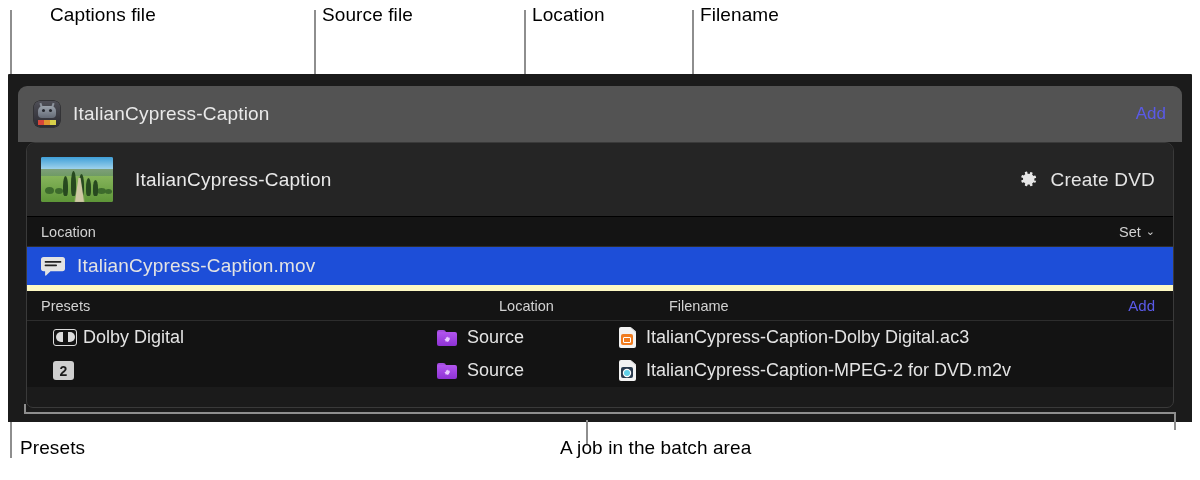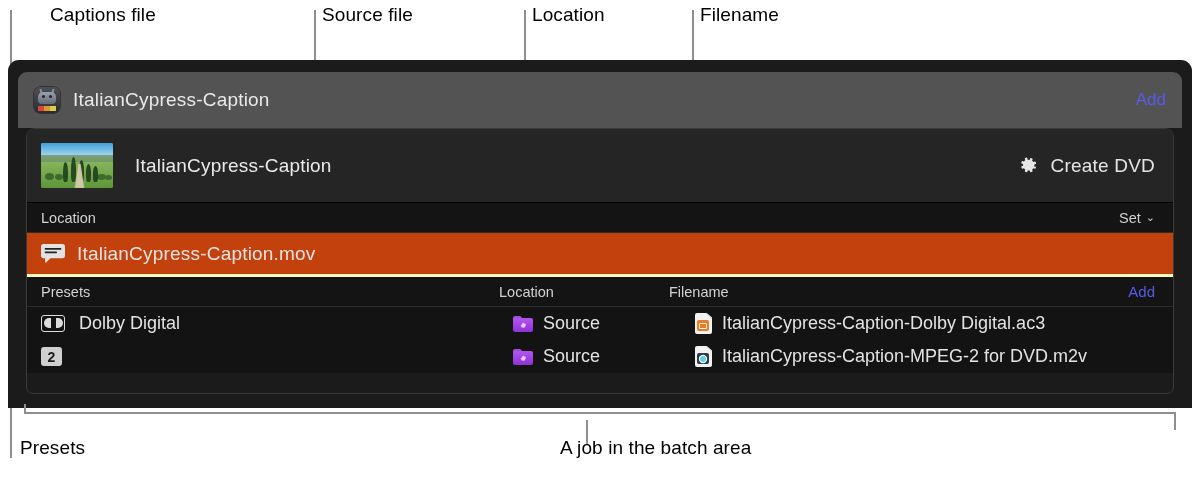--- a/index.html
+++ b/index.html
@@ -29,25 +29,25 @@
     position: absolute;
     background: #8e8e8e;
   }
   .leader-v { width: 2px; }
   .leader-h { height: 2px; }
 
   
   #batch-window {
     position: absolute;
     left: 8px;
-    top: 60px;
+    top: 74px;
     width: 1184px;
     height: 348px;
     background: #1b1b1b;
-    border-radius: 11px;
+    border-radius: 1px;
   }
 
   
   #batch-header {
     position: absolute;
     left: 10px;
     top: 12px;
     width: 1164px;
     height: 56px;
     background: #535353;
@@ -220,26 +220,26 @@
     display: flex;
     align-items: center;
     gap: 5px;
     cursor: pointer;
   }
   .chev { font-size: 11px; line-height: 1; }
 
   
   #captions-row {
     height: 44px;
-    background: #c2410c;
+    background: #1d4ed8;
     display: flex;
     align-items: center;
     padding: 0 18px 0 14px;
     box-sizing: border-box;
-    border-bottom: 3px solid #fef9c3;
+    border-bottom: 6px solid #fef9c3;
   }
   #captions-row .cap-name {
     color: #e3e3e3;
     font-size: 19px;
     margin-left: 12px;
     letter-spacing: 0.2px;
   }
   .caption-icon { width: 24px; height: 19px; flex: 0 0 auto; }
 
   
@@ -247,22 +247,22 @@
     height: 33px;
     background: #131313;
     display: flex;
     align-items: center;
     padding: 0 18px 0 14px;
     box-sizing: border-box;
     font-size: 18px;
     color: #e3e3e3;
   }
   .cell-preset {
-    width: 472px; flex: 0 0 auto;
-    display: flex; align-items: center; gap: 14px;
+    width: 384px; flex: 0 0 auto;
+    display: flex; align-items: center; gap: 6px; margin-left: 12px;
   }
   .cell-loc {
     width: 170px; flex: 0 0 auto;
     display: flex; align-items: center; gap: 10px;
   }
   .cell-file {
     flex: 1 1 auto;
     display: flex; align-items: center; gap: 10px; padding-left: 12px;
   }
 

